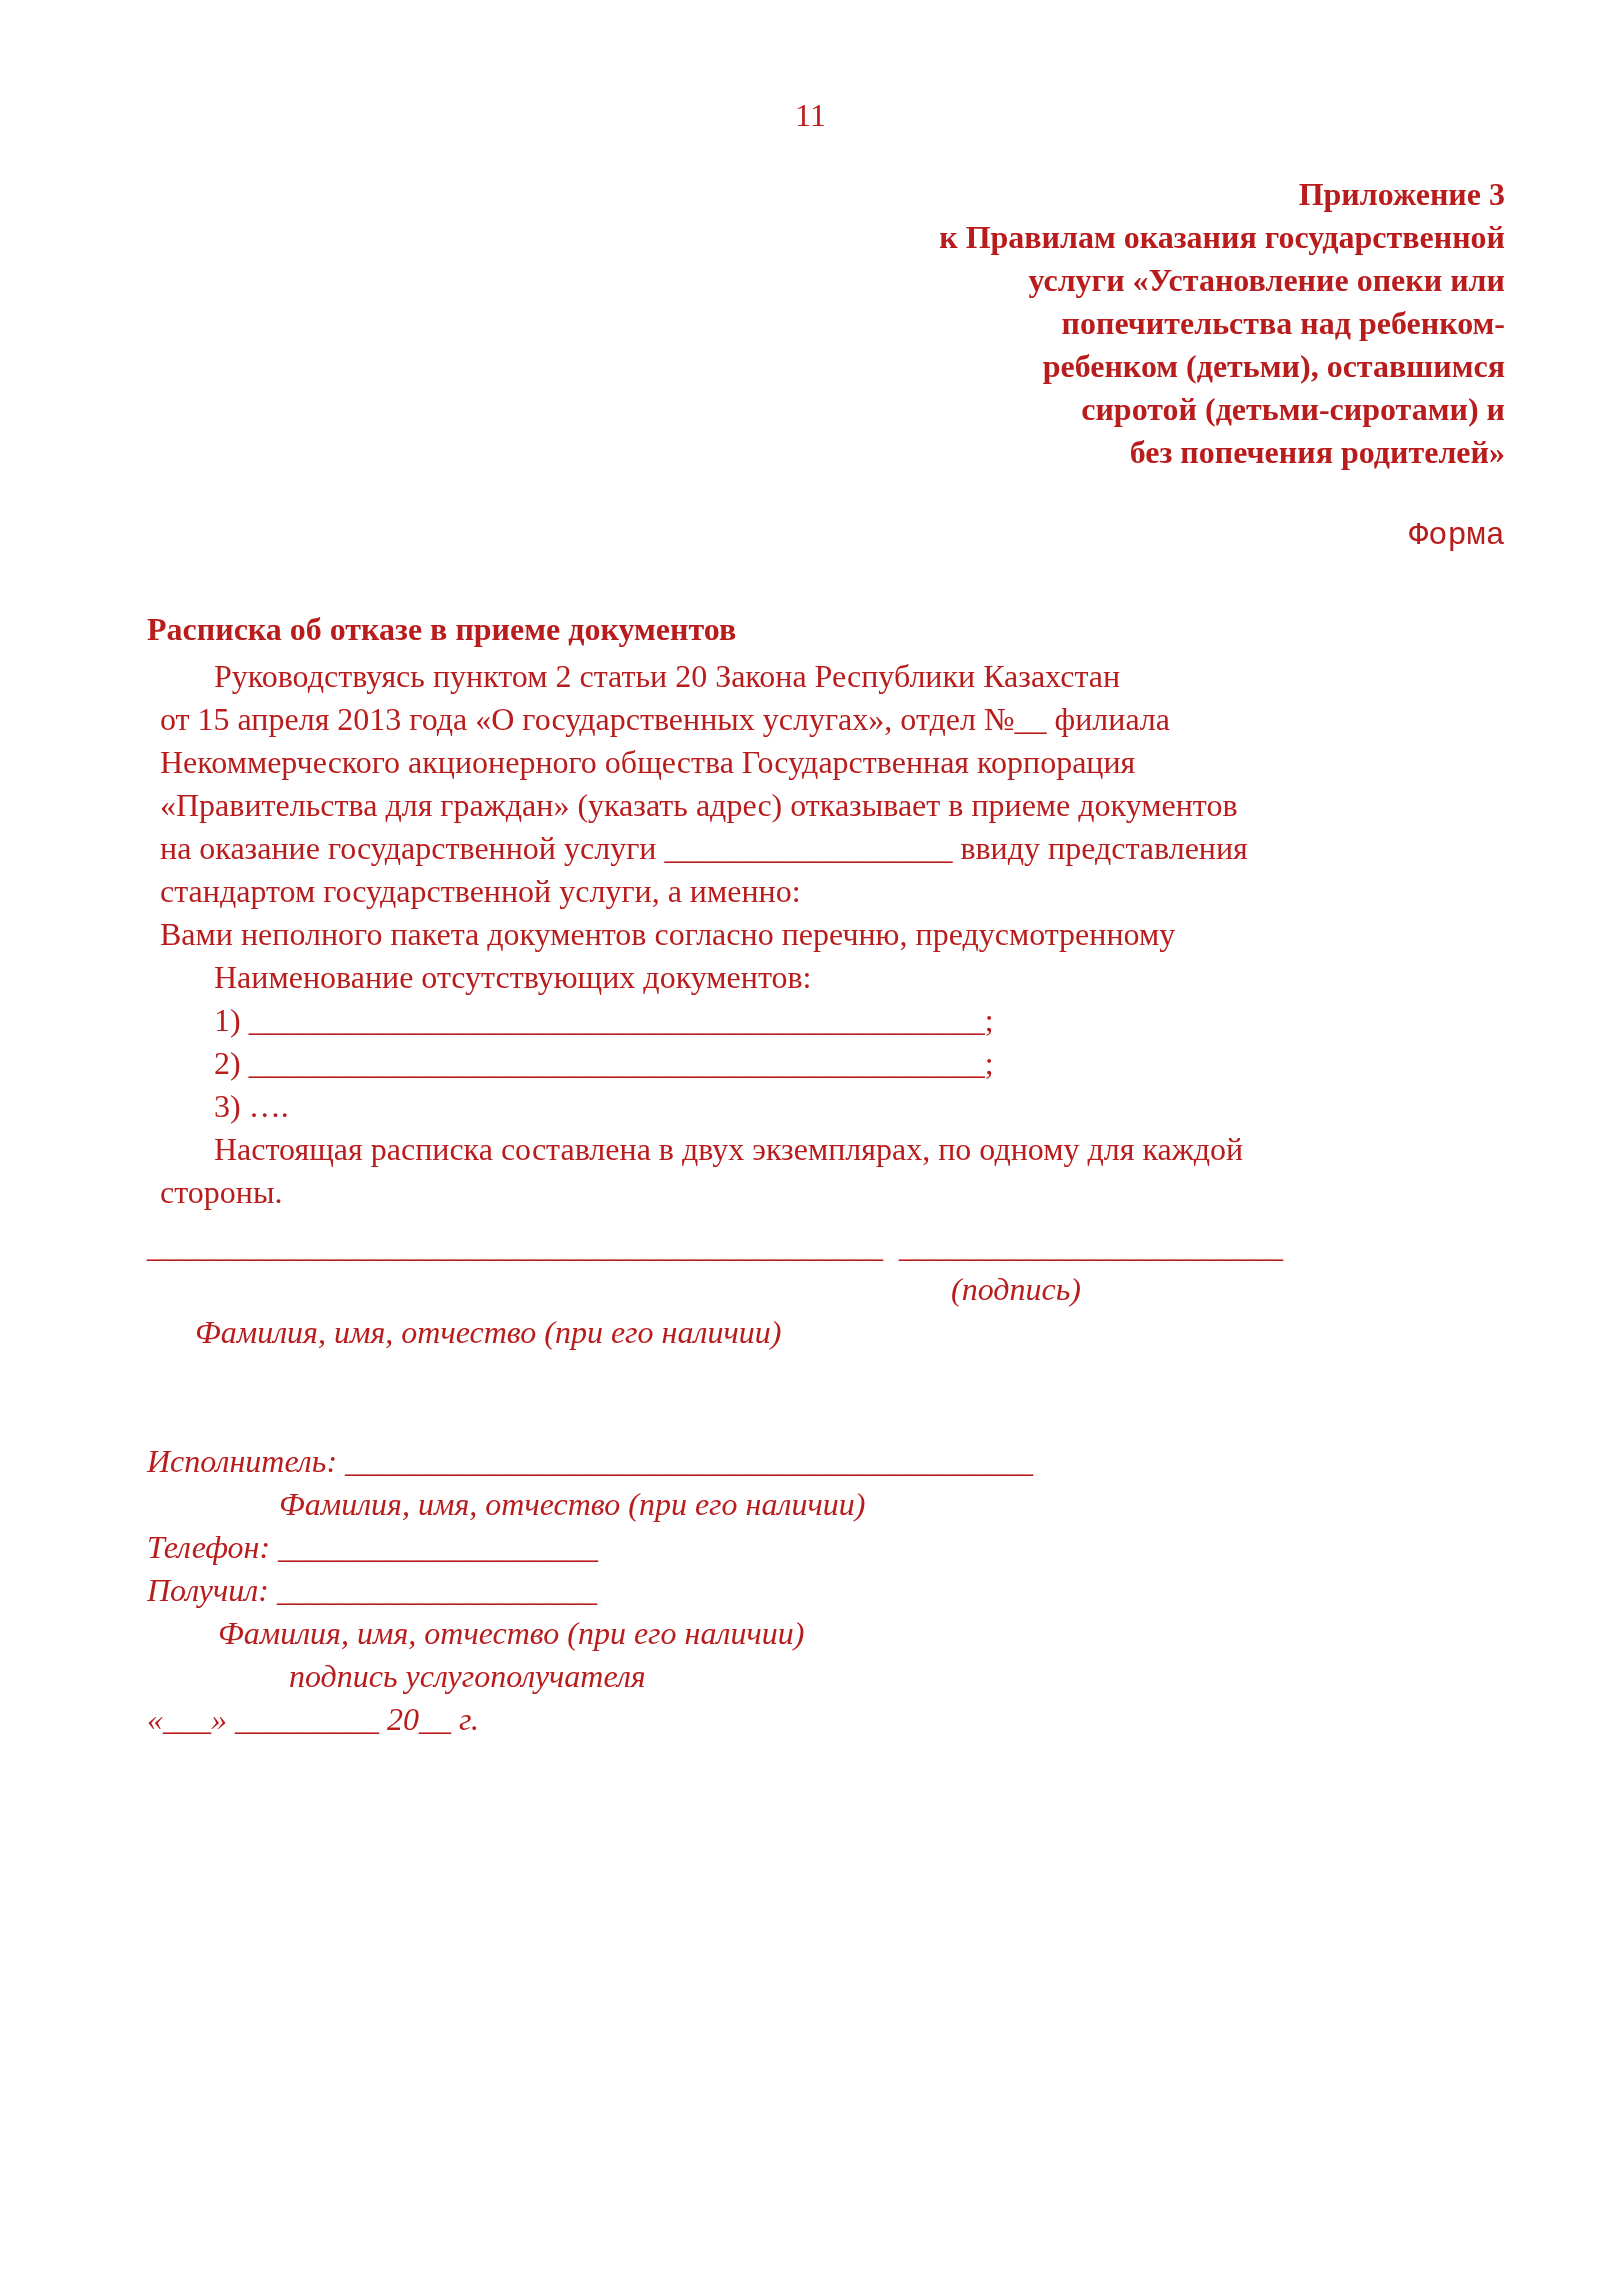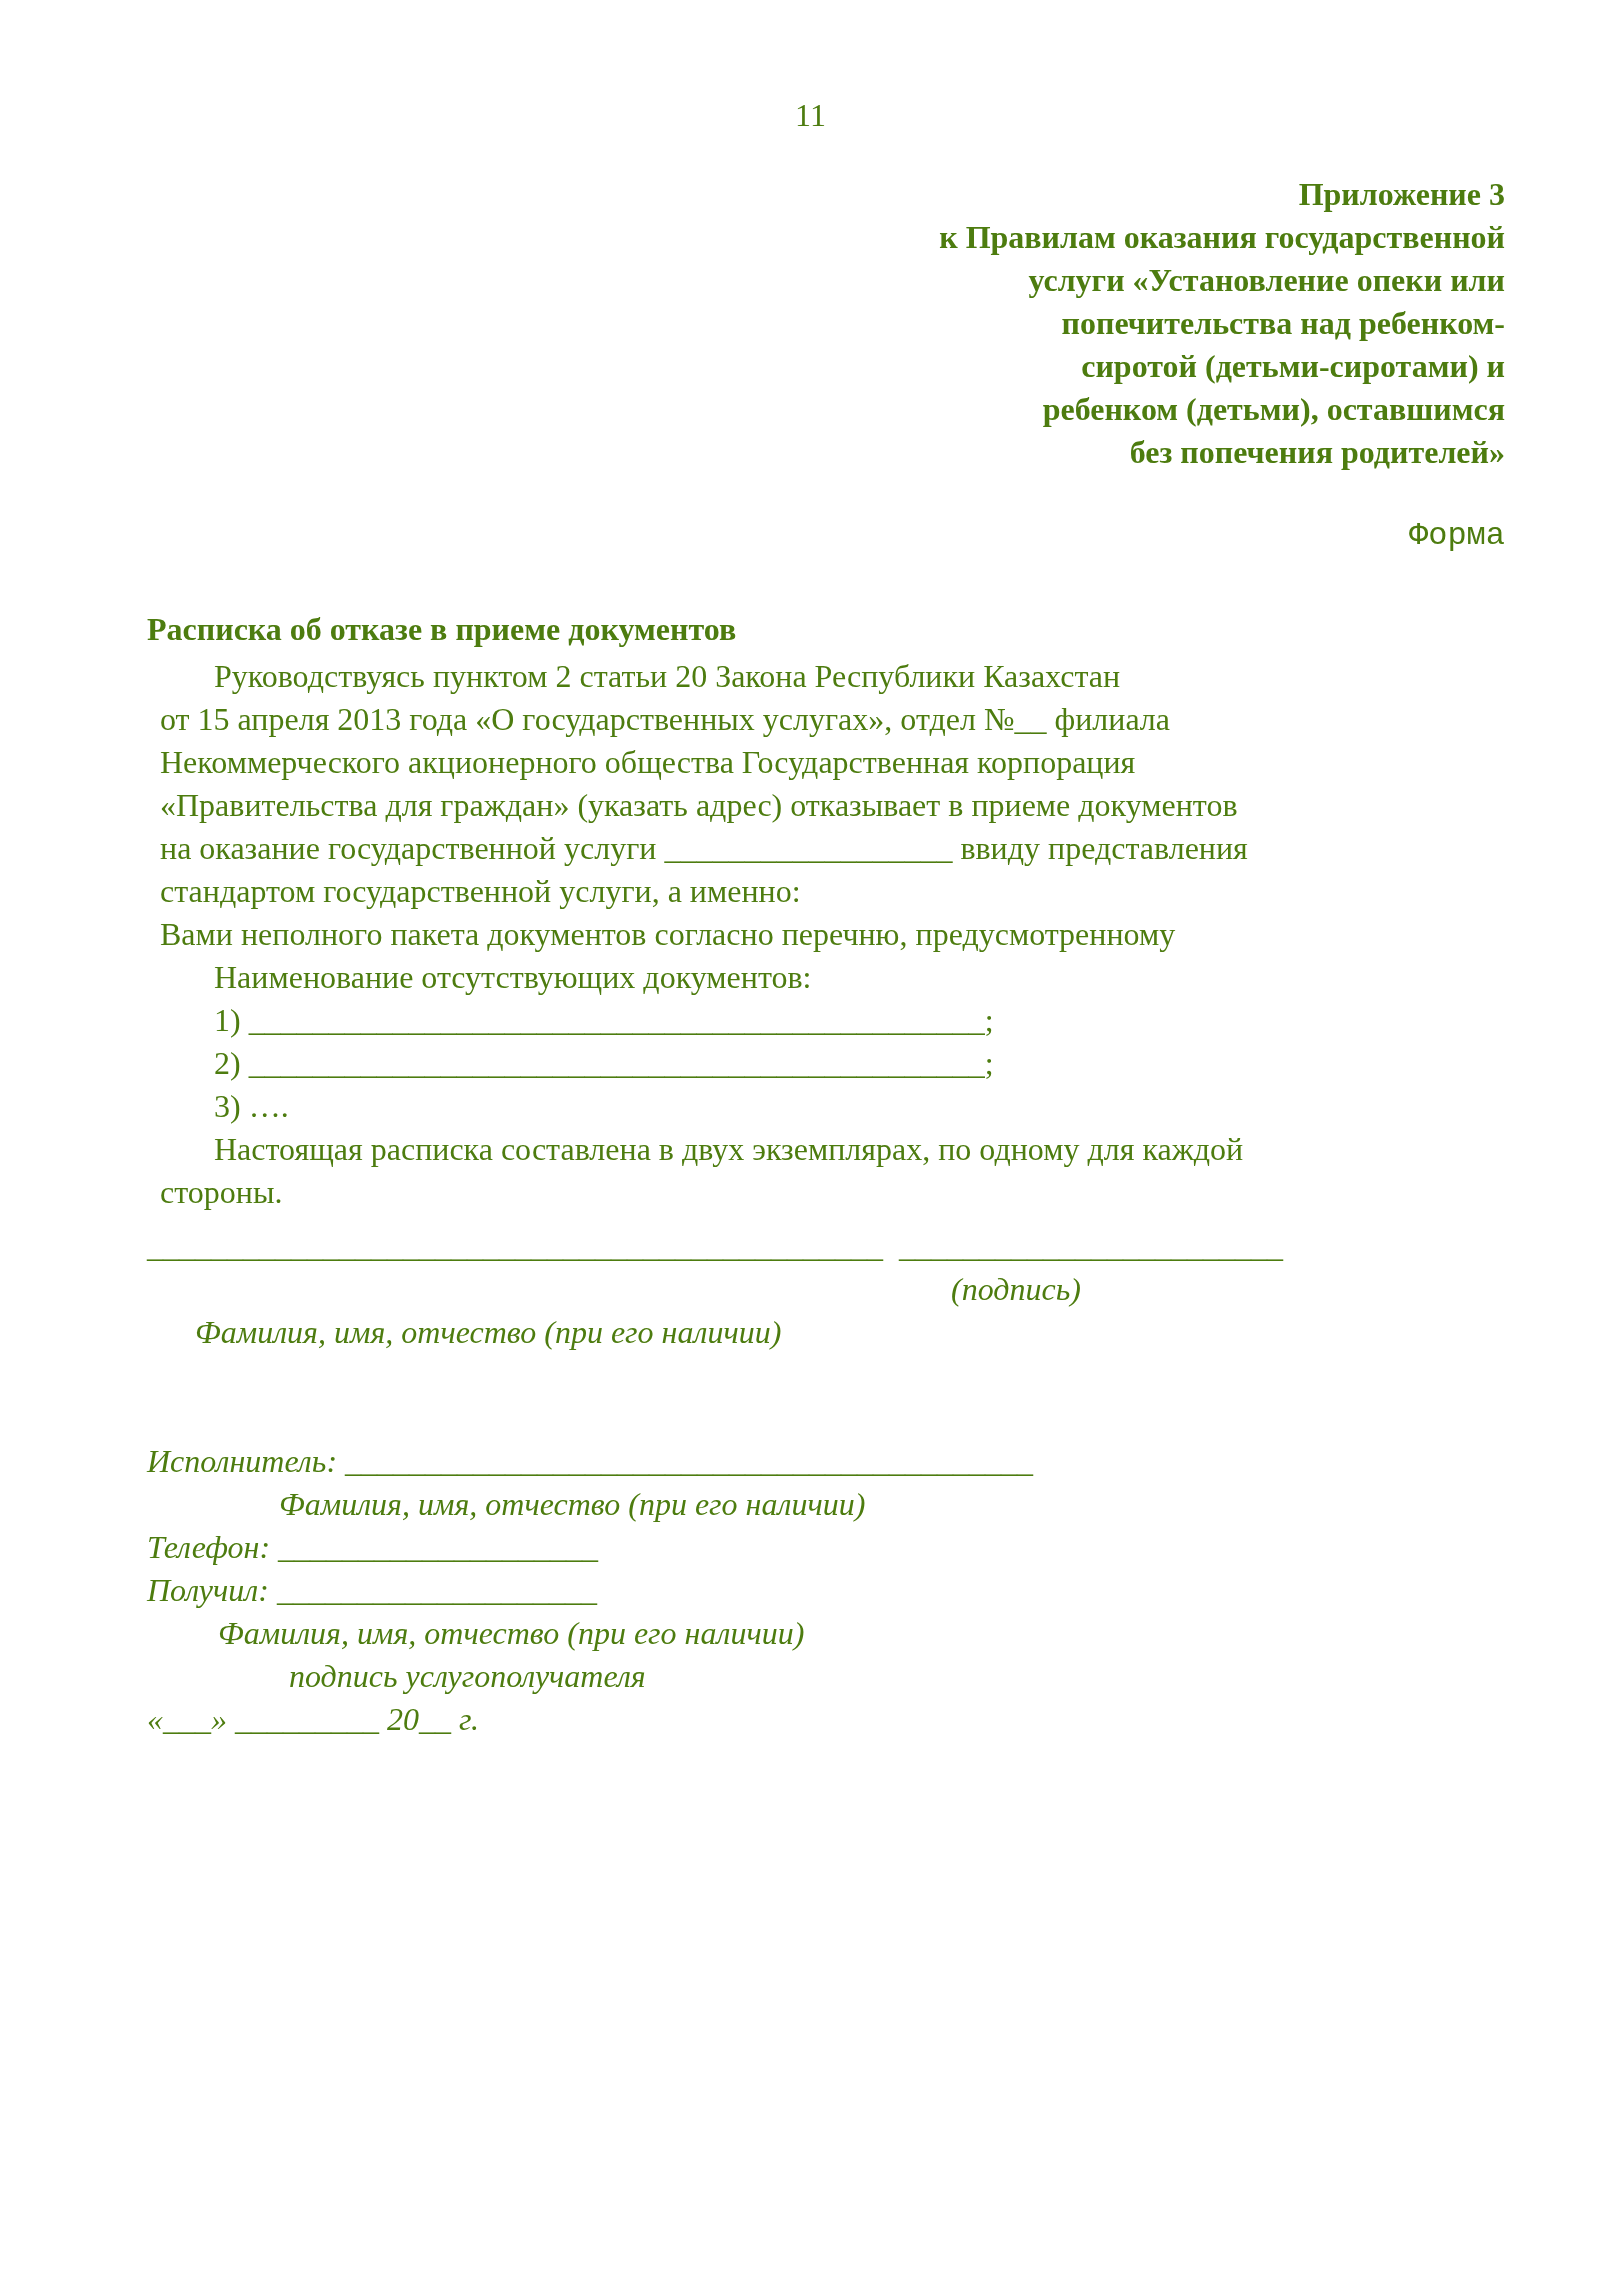--- a/index.html
+++ b/index.html
@@ -8,21 +8,21 @@
     background: #ffffff;
   }
   .page {
     position: relative;
     width: 1621px;
     height: 2293px;
     background: #ffffff;
     font-family: "Liberation Serif", "DejaVu Serif", serif;
     font-size: 32px;
     line-height: 43px;
-    color: #4d7c0f;
+    color: #b91c1c;
     overflow: hidden;
   }
   .ln { white-space: pre; }
 
   .pagenum {
     position: absolute;
     top: 94px;
     left: 0;
     width: 100%;
     text-align: center;
@@ -85,22 +85,22 @@
 
 <div class="page">
 
   <div class="pagenum ln">11</div>
 
   <div class="appendix">
     <div class="ln">Приложение 3</div>
     <div class="ln">к Правилам оказания государственной</div>
     <div class="ln">услуги «Установление опеки или</div>
     <div class="ln">попечительства над ребенком-</div>
+    <div class="ln">ребенком (детьми), оставшимся</div>
     <div class="ln">сиротой (детьми-сиротами) и</div>
-    <div class="ln">ребенком (детьми), оставшимся</div>
     <div class="ln">без попечения родителей»</div>
   </div>
 
   <div class="form-label ln">Форма</div>
 
   <div class="doc-title ln">Расписка об отказе в приеме документов</div>
 
   <div class="body-text">
     <div class="ln ind">Руководствуясь пунктом 2 статьи 20 Закона Республики Казахстан</div>
     <div class="ln">от 15 апреля 2013 года «О государственных услугах», отдел №__ филиала</div>

